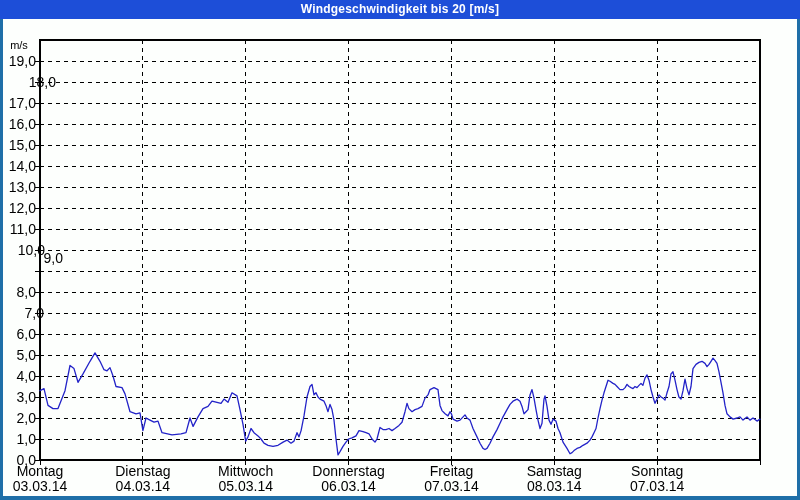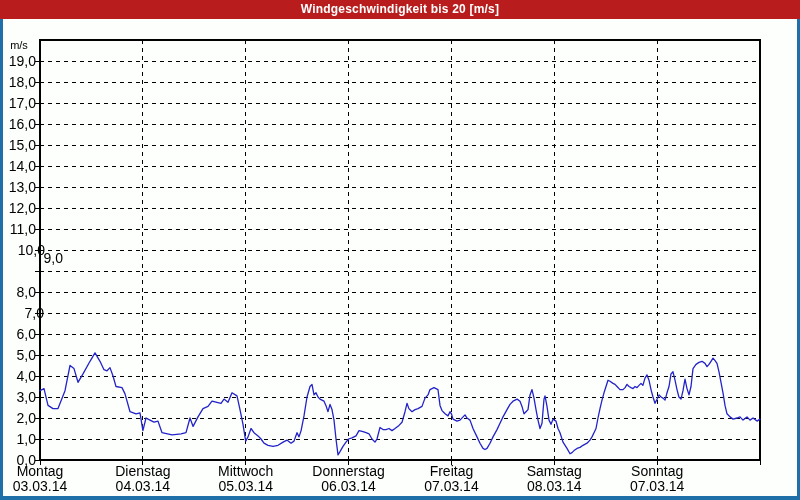--- a/index.html
+++ b/index.html
@@ -3,21 +3,21 @@
 <meta charset="utf-8">
 <style>
   html,body{margin:0;padding:0;background:#e8e8e8;}
   #app{
     position:relative;width:800px;height:500px;overflow:hidden;
     background:#fdfffd;font-family:"Liberation Sans",sans-serif;
     -webkit-font-smoothing:antialiased;
   }
   #titlebar{
     position:absolute;left:0;top:0;width:800px;height:19px;
-    background:#b91c1c;color:#ffffff;font-size:12px;font-weight:bold;
+    background:#1d4ed8;color:#ffffff;font-size:12px;font-weight:bold;
     text-align:center;line-height:19px;letter-spacing:.2px;
   }
   .frame{position:absolute;background:#1f6fa8;}
   #frame-left{left:0;top:19px;width:3px;height:481px;}
   #frame-right{left:797px;top:19px;width:3px;height:481px;}
   #frame-bottom{left:0;top:496px;width:800px;height:4px;}
   #chart-svg{position:absolute;left:0;top:0;width:800px;height:500px;}
   .axis-label{
     position:absolute;color:#000;font-size:14px;line-height:13px;
     white-space:nowrap;
@@ -108,21 +108,21 @@
       <div class="axis-label ylab" style="left: 0px; top: 286px;">8,0</div>
       <div class="axis-label ylab" style="left: 0px; top: 252px; margin-left: 27px;">9,0</div>
       <div class="axis-label ylab" style="left: 0px; top: 244px; margin-left: 9px;">10,0</div>
       <div class="axis-label ylab" style="left: 0px; top: 223px;">11,0</div>
       <div class="axis-label ylab" style="left: 0px; top: 202px;">12,0</div>
       <div class="axis-label ylab" style="left: 0px; top: 181px;">13,0</div>
       <div class="axis-label ylab" style="left: 0px; top: 160px;">14,0</div>
       <div class="axis-label ylab" style="left: 0px; top: 139px;">15,0</div>
       <div class="axis-label ylab" style="left: 0px; top: 118px;">16,0</div>
       <div class="axis-label ylab" style="left: 0px; top: 97px;">17,0</div>
-      <div class="axis-label ylab" style="left: 0px; top: 76px;">18,0</div>
+      <div class="axis-label ylab" style="left: 0px; top: 76px; padding-left: 20px;">18,0</div>
       <div class="axis-label ylab" style="left: 0px; top: 55px;">19,0</div>
       <div class="axis-label xlab" style="left: -11px; top: 465px;">Montag</div>
       <div class="axis-label xlab" style="left: -11px; top: 480px;">03.03.14</div>
       <div class="axis-label xlab" style="left: 91.8571px; top: 465px;">Dienstag</div>
       <div class="axis-label xlab" style="left: 91.8571px; top: 480px;">04.03.14</div>
       <div class="axis-label xlab" style="left: 194.714px; top: 465px;">Mittwoch</div>
       <div class="axis-label xlab" style="left: 194.714px; top: 480px;">05.03.14</div>
       <div class="axis-label xlab" style="left: 297.571px; top: 465px;">Donnerstag</div>
       <div class="axis-label xlab" style="left: 297.571px; top: 480px;">06.03.14</div>
       <div class="axis-label xlab" style="left: 400.429px; top: 465px;">Freitag</div>

